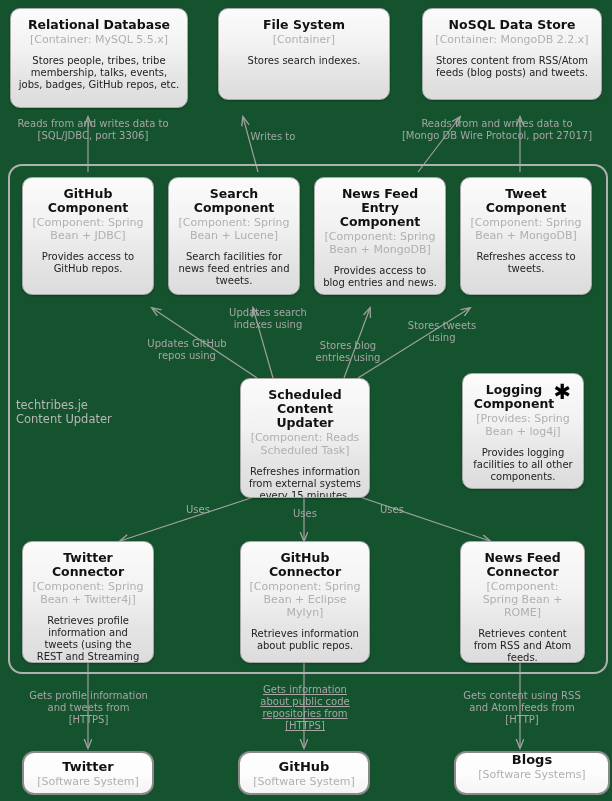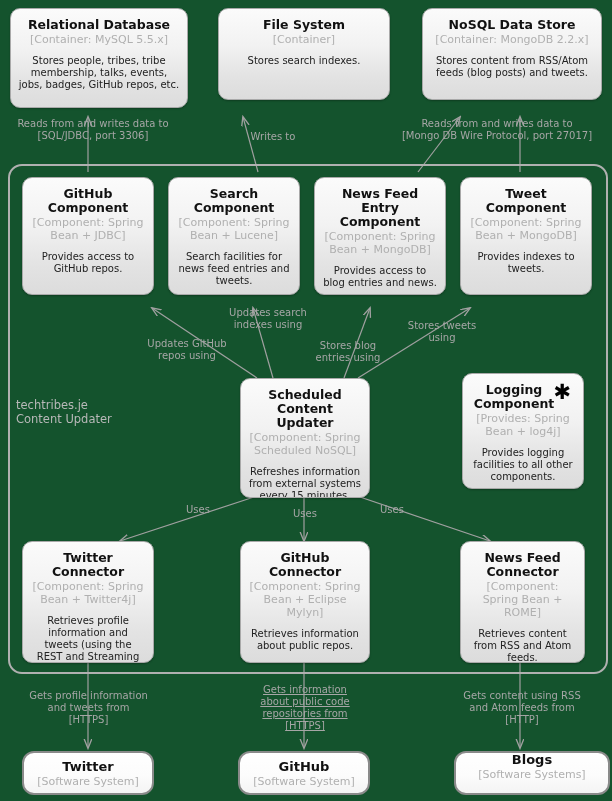--- a/index.html
+++ b/index.html
@@ -183,38 +183,38 @@
 
   <div class="el" style="left:314px; top:177px; width:132px; height:118px;">
     <div class="name">News Feed Entry Component</div>
     <div class="tech">[Component: Spring Bean + MongoDB]</div>
     <div class="desc">Provides access to blog entries and news.</div>
   </div>
 
   <div class="el" style="left:460px; top:177px; width:132px; height:118px;">
     <div class="name">Tweet Component</div>
     <div class="tech">[Component: Spring Bean + MongoDB]</div>
-    <div class="desc">Provides indexes to tweets.</div>
+    <div class="desc">Refreshes access to tweets.</div>
   </div>
 
   <div class="edge-label" style="left:216px; top:307px; width:104px;">Updates search
 indexes using</div>
 
   <div class="edge-label" style="left:130px; top:338px; width:114px;">Updates GitHub
 repos using</div>
 
   <div class="edge-label" style="left:298px; top:340px; width:100px;">Stores blog
 entries using</div>
 
   <div class="edge-label" style="left:392px; top:320px; width:100px;">Stores tweets
 using</div>
 
   <div class="el" style="left:240px; top:378px; width:130px; height:120px;">
     <div class="name">Scheduled Content Updater</div>
-    <div class="tech">[Component: Spring Scheduled NoSQL]</div>
+    <div class="tech">[Component: Reads Scheduled Task]</div>
     <div class="desc">Refreshes information from external systems every 15 minutes.</div>
   </div>
 
   <div class="el" style="left:462px; top:373px; width:122px; height:116px;">
     <div class="asterisk">✱</div>
     <div class="name" style="padding-right:18px;">Logging Component</div>
     <div class="tech">[Provides: Spring Bean + log4j]</div>
     <div class="desc">Provides logging facilities to all other components.</div>
   </div>
 

